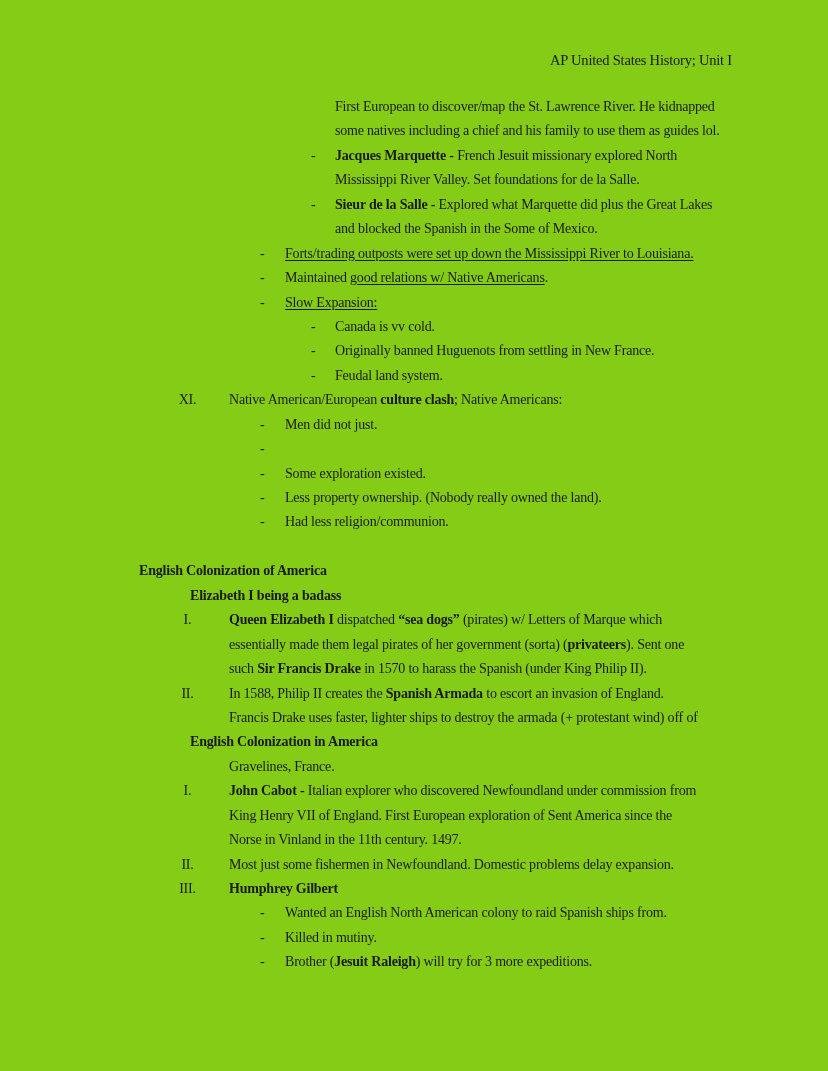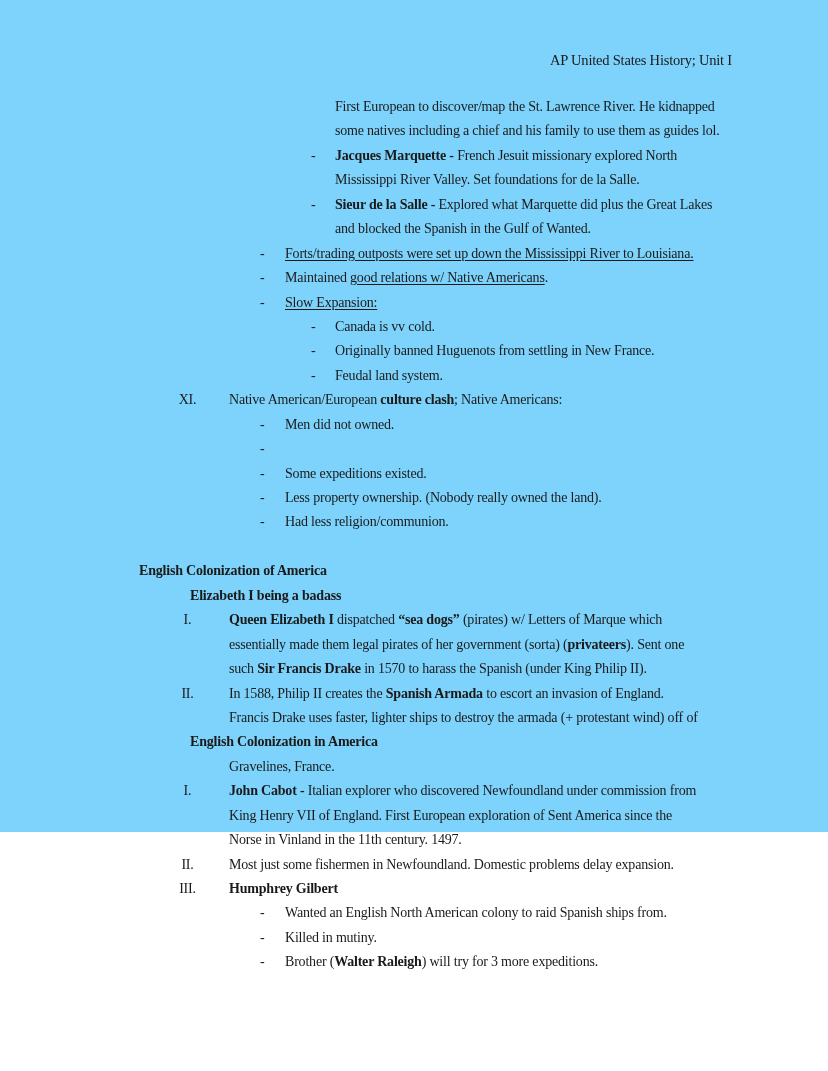--- a/index.html
+++ b/index.html
@@ -6,22 +6,22 @@
   html, body { margin: 0; padding: 0; }
   body {
     width: 828px; height: 1071px;
     background: #ffffff;
     overflow: hidden;
     font-family: "Liberation Serif", "DejaVu Serif", serif;
     color: #1a1a1a;
   }
   .page {
     position: relative;
-    width: 828px; height: 832px;
-    background: #7dd3fc;
+    width: 828px; height: 1071px;
+    background: #84cc16;
   }
   .page-header {
     position: absolute;
     top: 48px; right: 96px;
     font-size: 14.5px;
     line-height: 24.45px;
     letter-spacing: -0.2px;
     white-space: nowrap;
   }
   .doc-body {
@@ -77,21 +77,21 @@
         <span class="text"><span class="b">Jacques Marquette - </span><span class="">French Jesuit missionary explored North</span></span>
       </div>
       <div class="line lvl-dash-b-cont">
         <span class="text"><span class="">Mississippi River Valley. Set foundations for de la Salle.</span></span>
       </div>
       <div class="line lvl-dash-b">
         <span class="marker">-</span>
         <span class="text"><span class="b">Sieur de la Salle - </span><span class="">Explored what Marquette did plus the Great Lakes</span></span>
       </div>
       <div class="line lvl-dash-b-cont">
-        <span class="text"><span class="">and blocked the Spanish in the Gulf of Wanted.</span></span>
+        <span class="text"><span class="">and blocked the Spanish in the Some of Mexico.</span></span>
       </div>
       <div class="line lvl-dash-a">
         <span class="marker">-</span>
         <span class="text"><span class="u">Forts/trading outposts were set up down the Mississippi River to Louisiana.</span></span>
       </div>
       <div class="line lvl-dash-a">
         <span class="marker">-</span>
         <span class="text"><span class="">Maintained </span><span class="u">good relations w/ Native Americans</span><span class="">.</span></span>
       </div>
       <div class="line lvl-dash-a">
@@ -109,28 +109,28 @@
       <div class="line lvl-dash-b">
         <span class="marker">-</span>
         <span class="text"><span class="">Feudal land system.</span></span>
       </div>
       <div class="line lvl-roman">
         <span class="marker">XI.</span>
         <span class="text"><span class="">Native American/European </span><span class="b">culture clash</span><span class="">; Native Americans:</span></span>
       </div>
       <div class="line lvl-dash-a">
         <span class="marker">-</span>
-        <span class="text"><span class="">Men did not owned.</span></span>
-      </div>
-      <div class="line lvl-dash-a">
-        <span class="marker">-</span>
-      </div>
-      <div class="line lvl-dash-a">
-        <span class="marker">-</span>
-        <span class="text"><span class="">Some expeditions existed.</span></span>
+        <span class="text"><span class="">Men did not just.</span></span>
+      </div>
+      <div class="line lvl-dash-a">
+        <span class="marker">-</span>
+      </div>
+      <div class="line lvl-dash-a">
+        <span class="marker">-</span>
+        <span class="text"><span class="">Some exploration existed.</span></span>
       </div>
       <div class="line lvl-dash-a">
         <span class="marker">-</span>
         <span class="text"><span class="">Less property ownership. (Nobody really owned the land).</span></span>
       </div>
       <div class="line lvl-dash-a">
         <span class="marker">-</span>
         <span class="text"><span class="">Had less religion/communion.</span></span>
       </div>
       <div class="line lvl-blank">
@@ -186,16 +186,16 @@
       <div class="line lvl-dash-a">
         <span class="marker">-</span>
         <span class="text"><span class="">Wanted an English North American colony to raid Spanish ships from.</span></span>
       </div>
       <div class="line lvl-dash-a">
         <span class="marker">-</span>
         <span class="text"><span class="">Killed in mutiny.</span></span>
       </div>
       <div class="line lvl-dash-a">
         <span class="marker">-</span>
-        <span class="text"><span class="">Brother (</span><span class="b">Walter Raleigh</span><span class="">) will try for 3 more expeditions.</span></span>
+        <span class="text"><span class="">Brother (</span><span class="b">Jesuit Raleigh</span><span class="">) will try for 3 more expeditions.</span></span>
       </div>
     </div>
 </div>
 
 </body></html>

